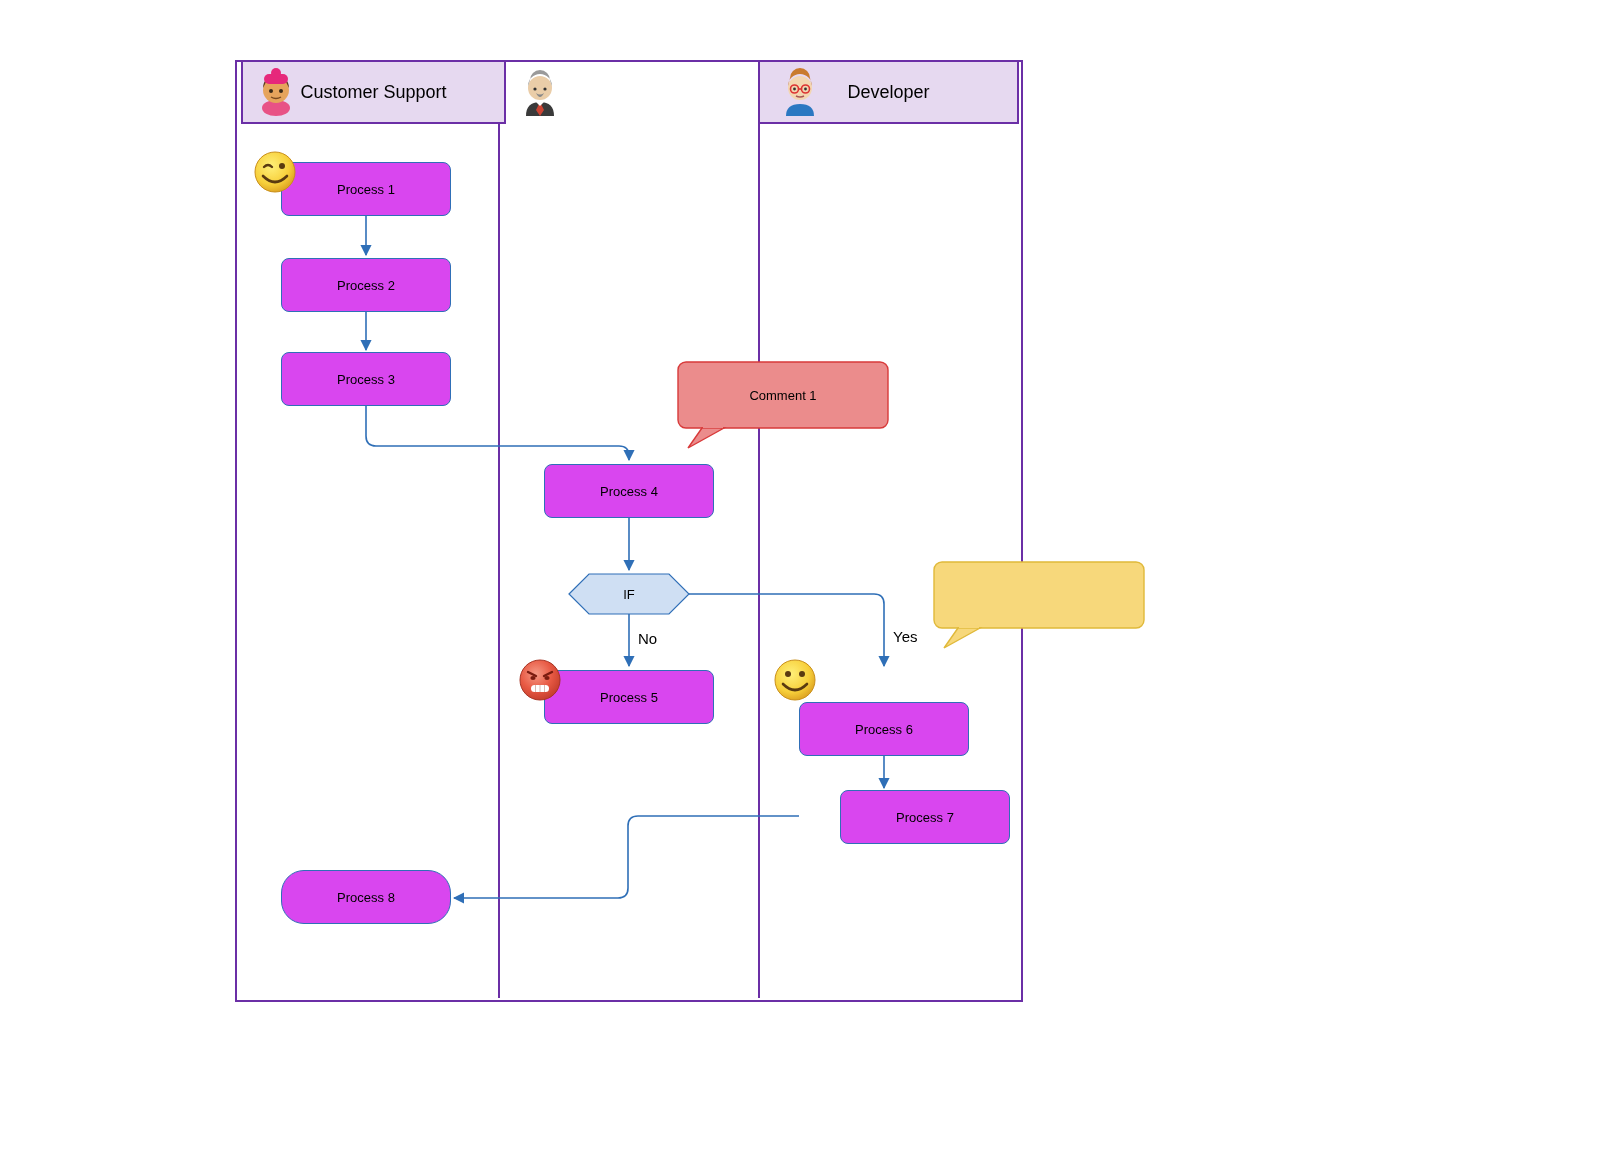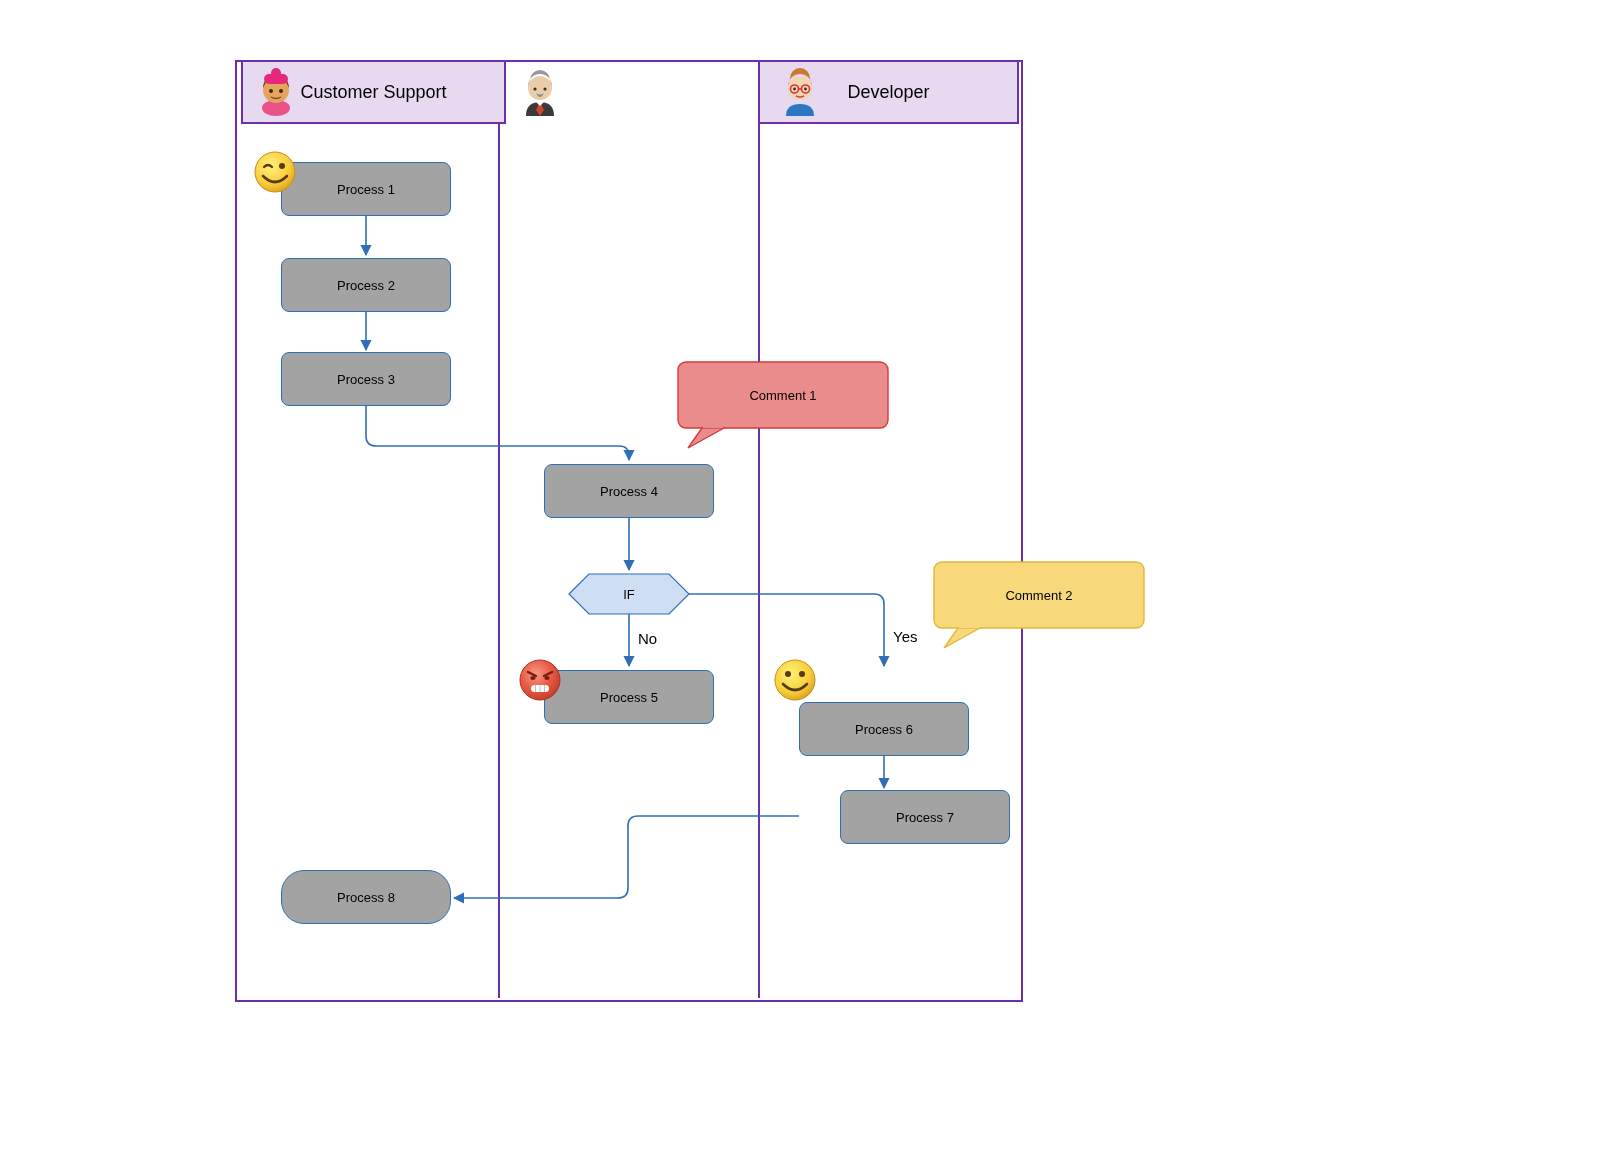--- a/index.html
+++ b/index.html
@@ -34,21 +34,21 @@
   }
   .lanesep {
     position: absolute;
     width: 2px;
     background: #6B2FA6;
   }
   .process {
     position: absolute;
     width: 170px;
     height: 54px;
-    background: #a3a3a3;
+    background: #d946ef;
     border: 1px solid #2F6FB7;
     border-radius: 8px;
     display: flex;
     align-items: center;
     justify-content: center;
     font-size: 13px;
     color: #000;
     box-sizing: border-box;
   }
   .edgelabel {
@@ -180,23 +180,20 @@
   <div style="position:absolute; left:569px; top:574px; width:120px; height:40px; display:flex; align-items:center; justify-content:center;">
     <span style="font-size:13px;">IF</span>
   </div>
 
   <div class="edgelabel" style="left:638px; top:630px;">No</div>
   <div class="edgelabel" style="left:893px; top:628px;">Yes</div>
 
   <div style="position:absolute; left:678px; top:362px; width:210px; height:66px; display:flex; align-items:center; justify-content:center;">
     <span style="font-size:13px;text-align:center;">Comment 1</span>
   </div>
-  <div style="position:absolute; left:934px; top:562px; width:210px; height:66px; display:flex; align-items:center; justify-content:center;">
-    <span style="font-size:13px;">Comment 2</span>
-  </div>
 
   <svg style="position:absolute; left:253px; top:150px;" width="44" height="44" viewBox="0 0 44 44">
     <defs>
       <radialGradient id="yg1" cx="40%" cy="35%" r="65%">
         <stop offset="0%" stop-color="#FFF07A"></stop>
         <stop offset="70%" stop-color="#F7CF3A"></stop>
         <stop offset="100%" stop-color="#E0A825"></stop>
       </radialGradient>
     </defs>
     <circle cx="22" cy="22" r="20" fill="url(#yg1)" stroke="#C98F1A" stroke-width="1"></circle>

